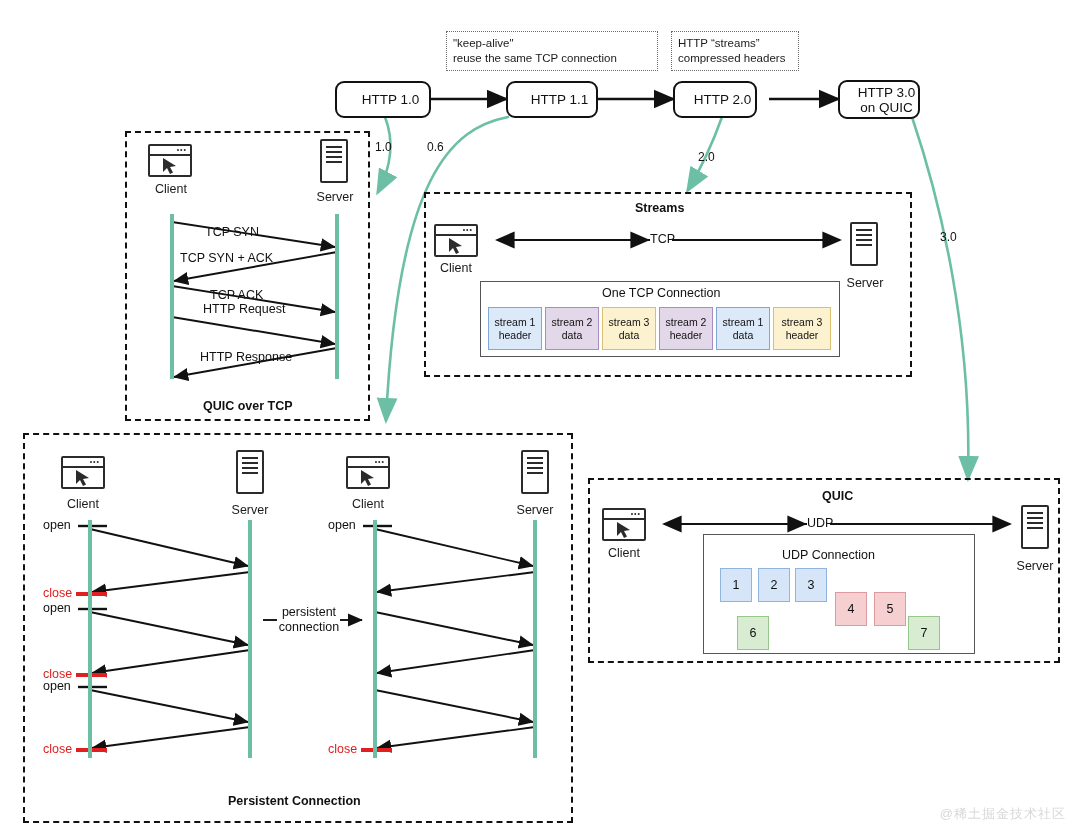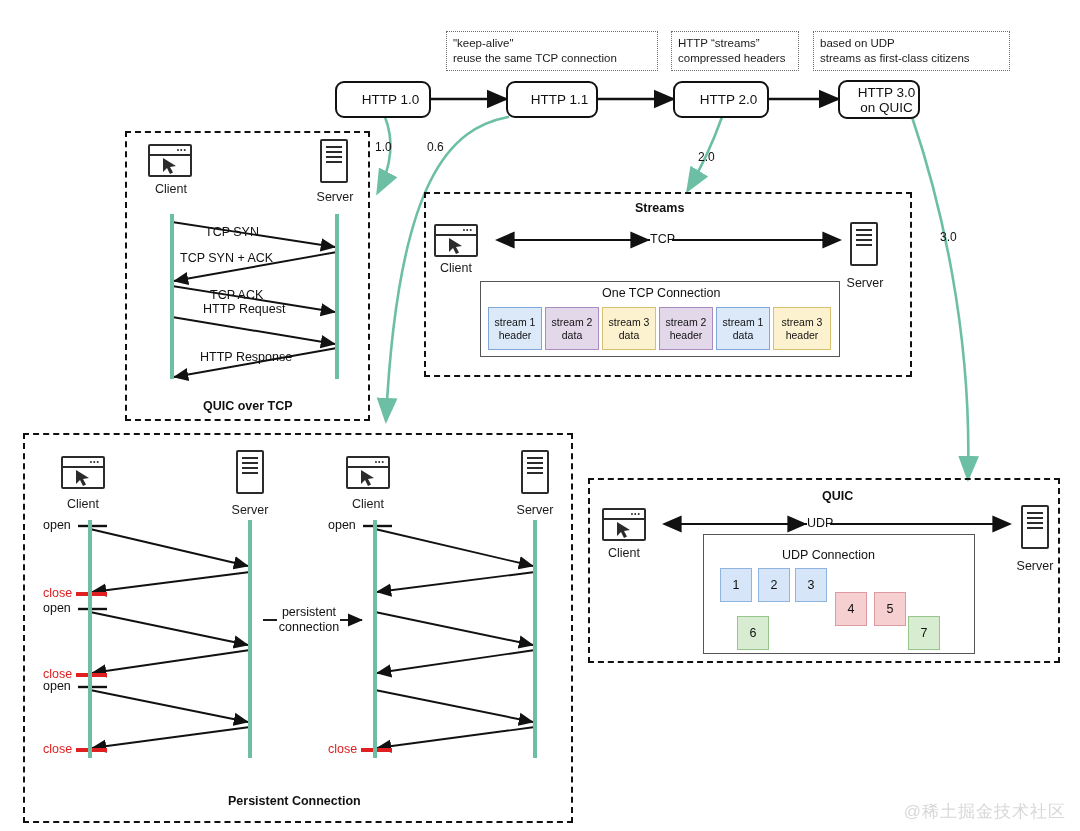--- a/index.html
+++ b/index.html
@@ -26,21 +26,21 @@
   .openlbl{position:absolute;font-size:12.5px;color:#111;}
   .closelbl{position:absolute;font-size:12.5px;color:#e02020;}
   .streambox{position:absolute;border:1px solid;box-sizing:border-box;display:flex;
         flex-direction:column;align-items:center;justify-content:center;
         font-size:10.5px;line-height:13px;color:#111;text-align:center;}
   .connbox{position:absolute;border:1.5px solid #555;background:#fff;box-sizing:border-box;}
   .conntitle{position:absolute;font-size:12.5px;color:#111;white-space:nowrap;}
   .numbox{position:absolute;border:1px solid;box-sizing:border-box;display:flex;
         align-items:center;justify-content:center;font-size:12.5px;color:#111;}
   .arrowlbl{position:absolute;font-size:12px;color:#111;}
-  .watermark{position:absolute;right:14px;bottom:8px;color:#d8d8d8;font-size:17px;
+  .watermark{position:absolute;right:14px;bottom:8px;color:#d8d8d8;font-size:13px;
         letter-spacing:1px;white-space:nowrap;}
   .mid-lbl{position:absolute;font-size:12.5px;color:#111;text-align:center;line-height:15px;}
 </style>
 </head>
 <body>
 
 <div id="stage">
 
   <svg id="svgroot">
     <defs>
@@ -133,32 +133,28 @@
   </svg>
 
   <div class="note" style="left:446px;top:31px;width:212px;height:40px;">
     <div>"keep-alive"</div>
     <div>reuse the same TCP connection</div>
   </div>
   <div class="note" style="left:671px;top:31px;width:128px;height:40px;">
     <div>HTTP “streams”</div>
     <div>compressed headers</div>
   </div>
-  <div class="note" style="left:813px;top:31px;width:197px;height:40px;">
-    <div>based on UDP</div>
-    <div>streams as first-class citizens</div>
-  </div>
 
   <div class="vbox" style="left:335px;top:81px;width:96px;height:37px;">
     <span>HTTP 1.0</span>
   </div>
   <div class="vbox" style="left:506px;top:81px;width:92px;height:37px;">
     <span>HTTP 1.1</span>
   </div>
-  <div class="vbox" style="left:673px;top:81px;width:96px;height:37px;">
+  <div class="vbox" style="left:673px;top:81px;width:84px;height:37px;">
     <span>HTTP 2.0</span>
   </div>
   <div class="vbox" style="left:838px;top:80px;width:82px;height:39px;">
     <span>HTTP 3.0 on QUIC</span>
   </div>
 
   <div class="arrowlbl" style="left:375px;top:140px;">1.0</div>
   <div class="arrowlbl" style="left:427px;top:140px;">0.6</div>
   <div class="arrowlbl" style="left:698px;top:150px;">2.0</div>
   <div class="arrowlbl" style="left:940px;top:230px;">3.0</div>

